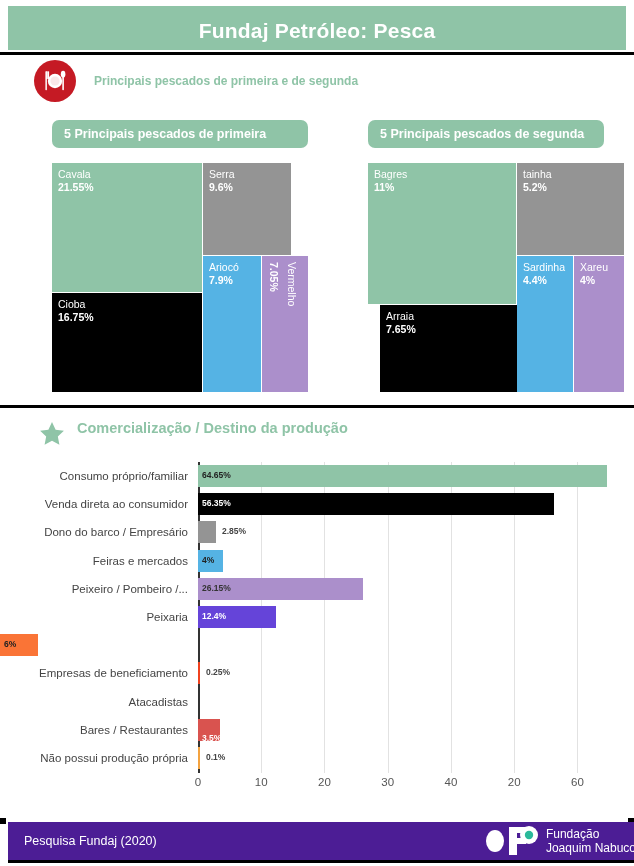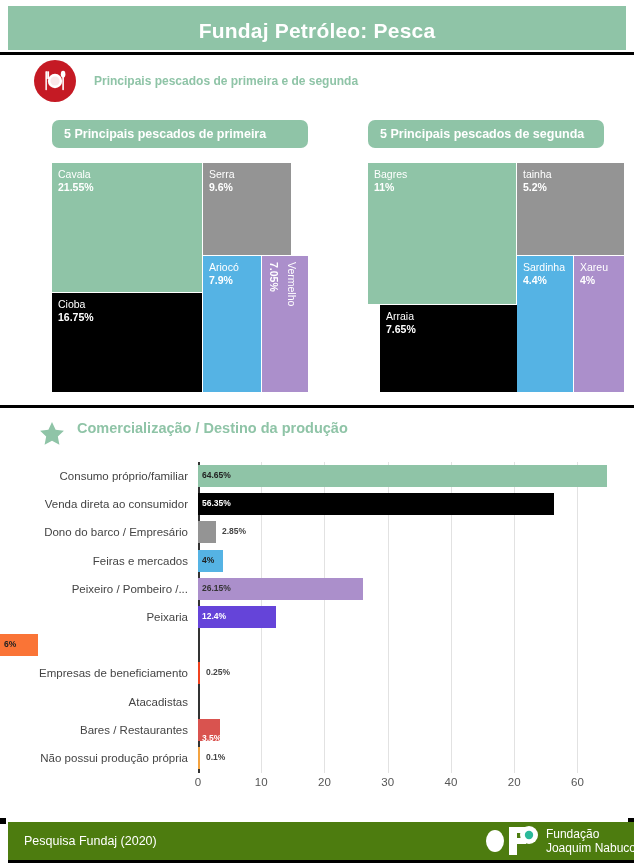--- a/index.html
+++ b/index.html
@@ -213,21 +213,21 @@
     font-size: 11.5px;
     color: #555555;
     transform: translateX(-50%);
   }
 
   
   .footer {
     position: absolute;
     left: 8px; top: 822px;
     width: 626px; height: 38px;
-    background: #4d7c0f;
+    background: #4c1d95;
     display: flex; align-items: center;
   }
   .footer .src {
     margin-left: 16px;
     color: #ffffff;
     font-size: 12.5px;
   }
   .footer .logo {
     position: absolute;
     right: -2px; top: 3px;

